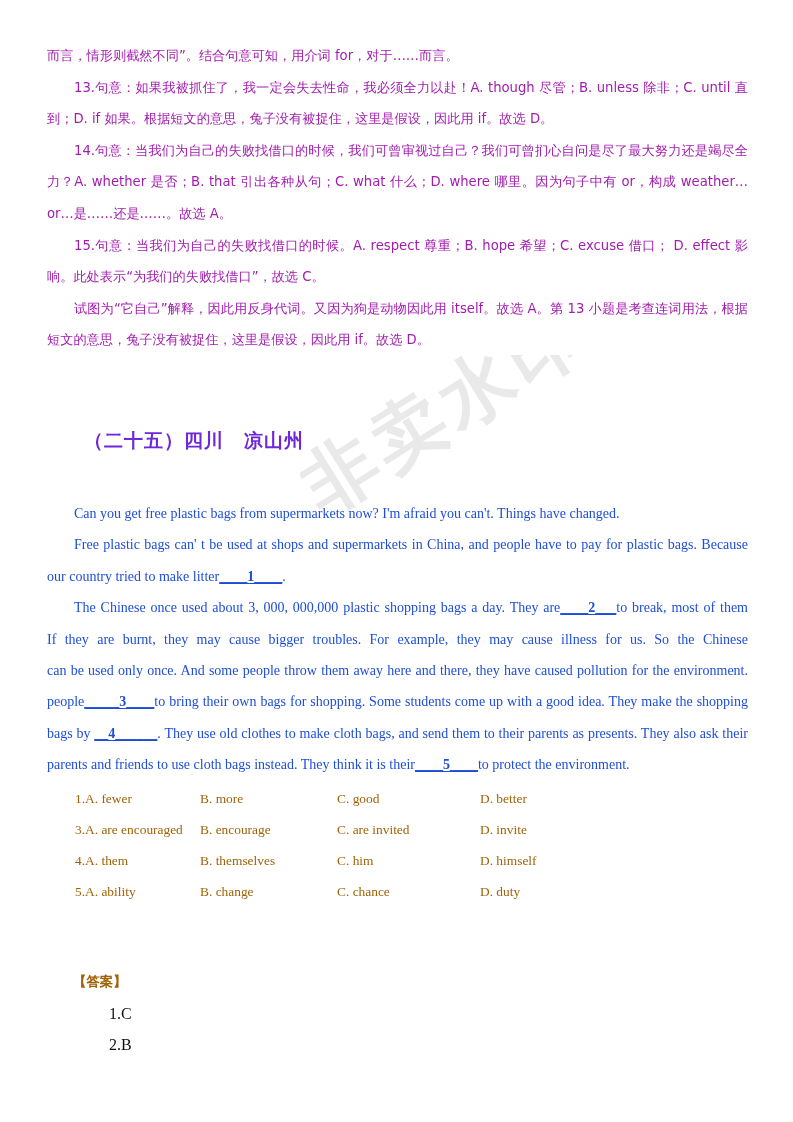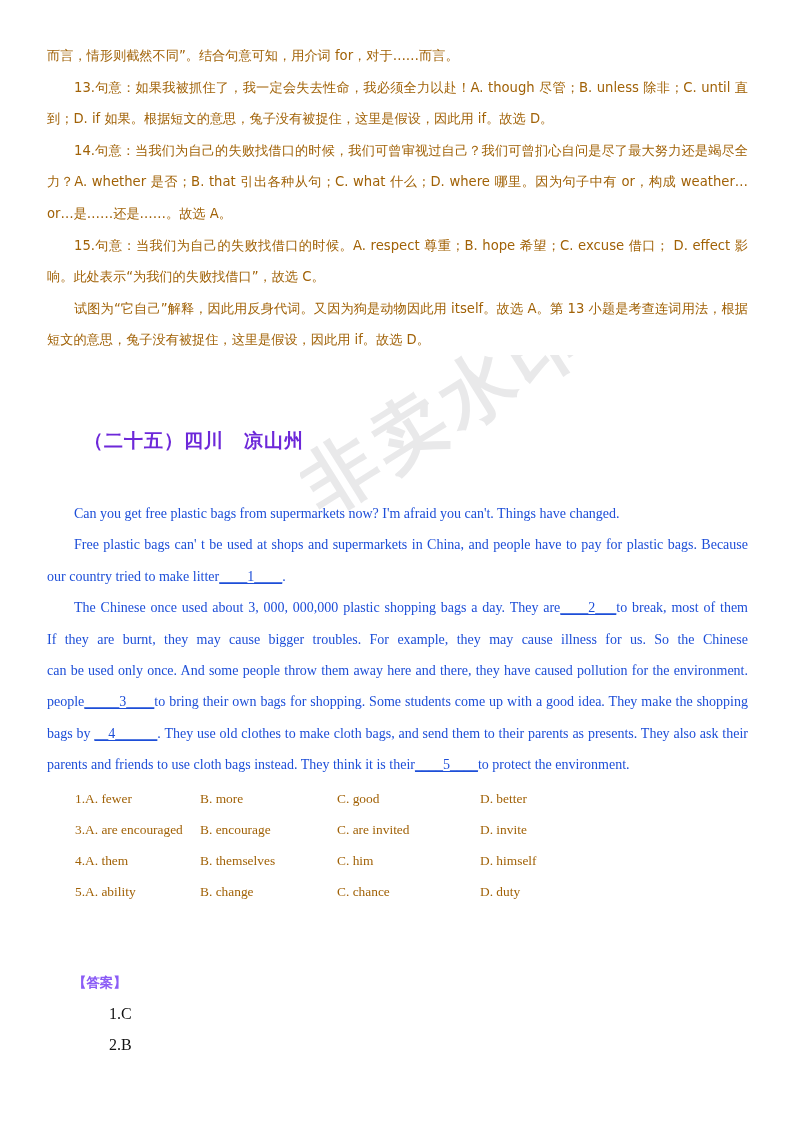--- a/index.html
+++ b/index.html
@@ -56,21 +56,21 @@
     left: 47px;
     top: 40px;
     width: 701px;
   }
   .cn-line {
     font-family: "DejaVu Sans", "Liberation Sans", sans-serif;
     font-size: 13.2px;
     line-height: 31.6px;
     text-align: justify;
     text-justify: inter-ideograph;
-    color: #a16207;
+    color: #a21caf;
     margin: 0;
   }
   .cn-line.indent {
     text-indent: 27px;
   }
 
   
   .section-heading {
     position: absolute;
     left: 84px;
@@ -100,20 +100,21 @@
   .p-line.indent {
     text-indent: 27px;
   }
   .p-line.just {
     text-align-last: justify;
   }
   .blank {
     text-decoration: underline;
     text-underline-offset: 2px;
     white-space: pre;
+    font-weight: bold;
   }
 
   
   .options {
     position: absolute;
     left: 75px;
     top: 783px;
     width: 600px;
   }
   .opt-row {
@@ -136,25 +137,25 @@
   .opt-c3 { left: 405px; }
 
   
   .answers {
     position: absolute;
     left: 73px;
     top: 967px;
     width: 400px;
   }
   .ans-title {
-    font-family: Liberation Serif, serif;
+    font-family: Liberation Mono, monospace;
     font-size: 13.4px;
     font-weight: 700;
     line-height: 31px;
-    color: #8b5cf6;
+    color: #a16207;
   }
   .ans-line {
     font-family: Liberation Serif, serif;
     font-size: 16px;
     line-height: 31px;
     color: #111111;
     margin-left: 36px;
   }
 </style>
 </head>

